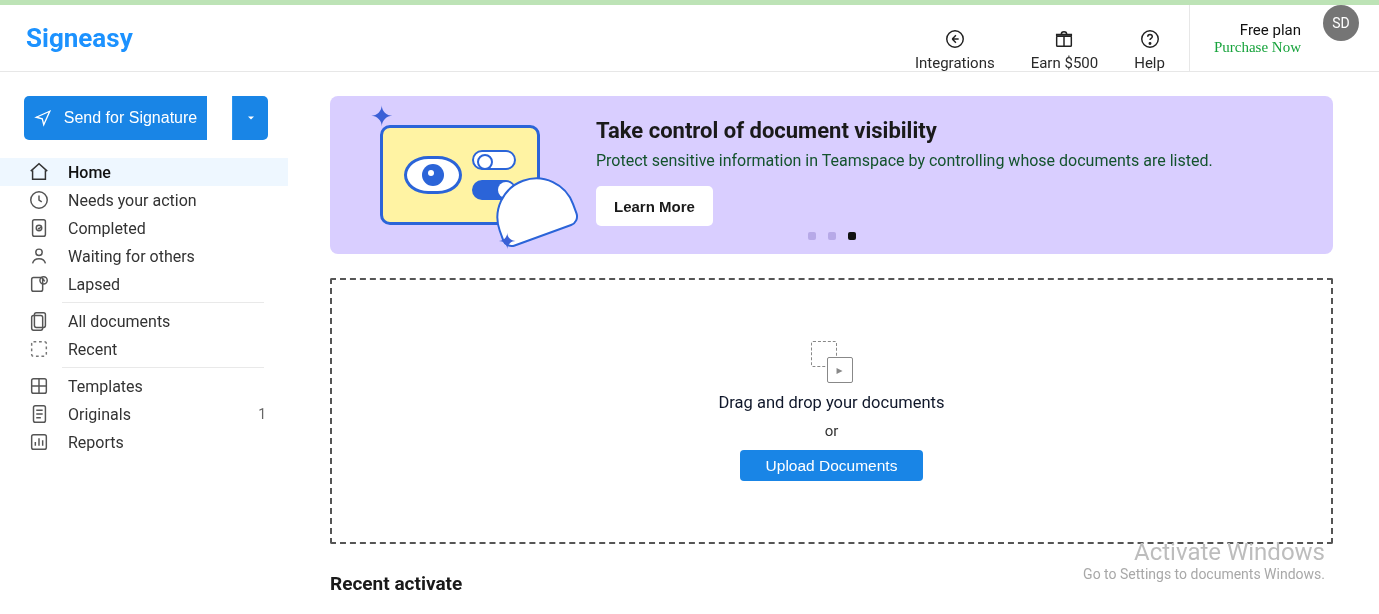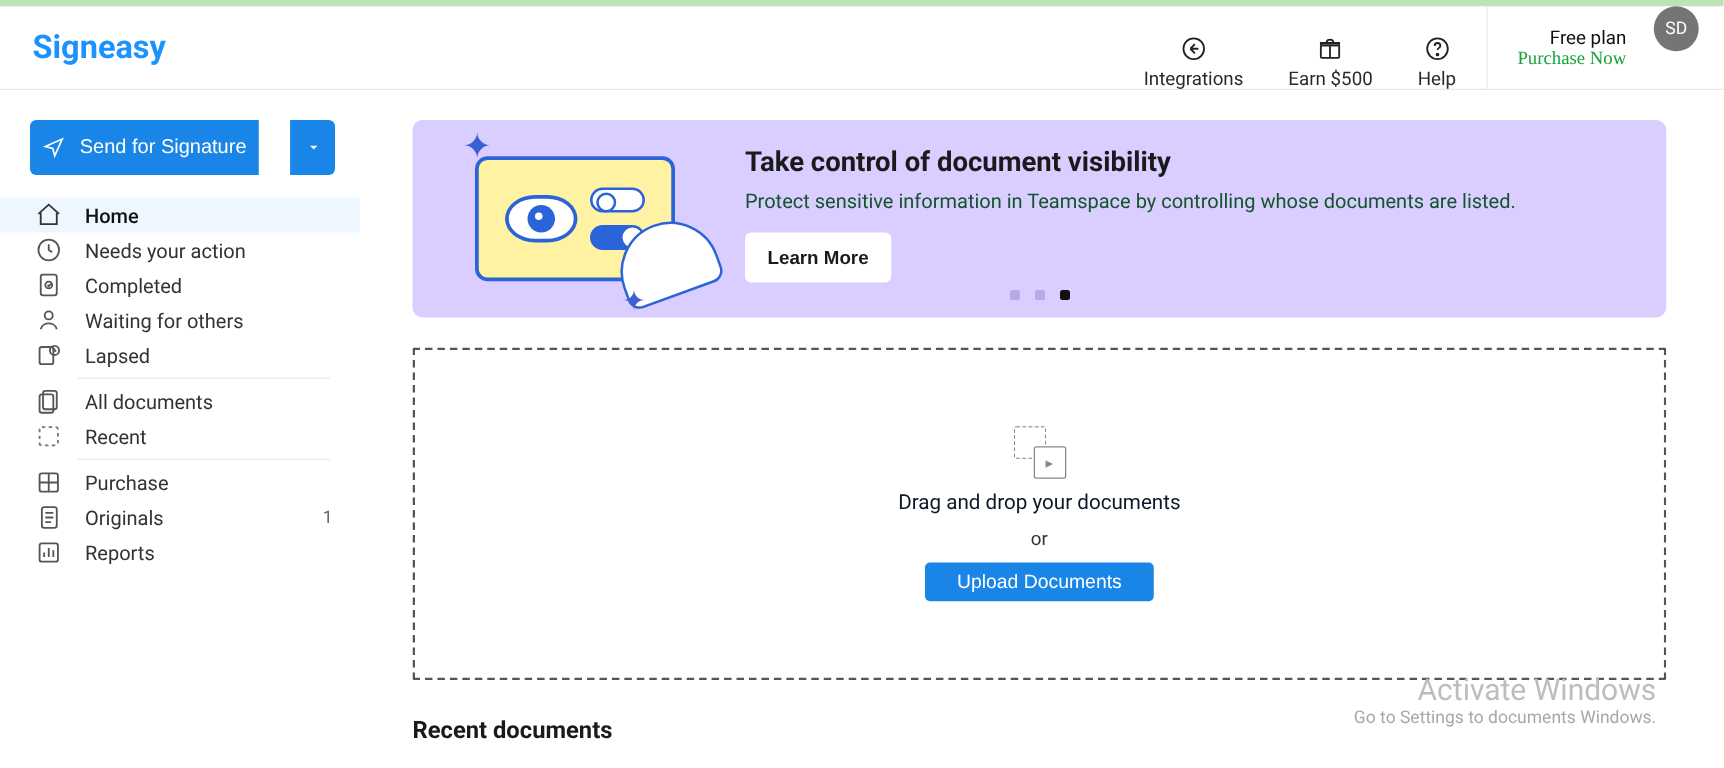--- a/index.html
+++ b/index.html
@@ -280,21 +280,21 @@
 
     <div class="nav-divider"></div>
 
     <div class="nav-item">
       <span class="nav-icon">
         <svg width="22" height="22" viewBox="0 0 24 24" fill="none" stroke="#555" stroke-width="1.6">
             <rect x="4" y="4" width="16" height="16" rx="2"></rect>
             <path d="M12 4v16M4 12h16"></path>
           </svg>
       </span>
-      <span>Purchase</span>
+      <span>Templates</span>
     </div>
     <div class="nav-item">
       <span class="nav-icon">
         <svg width="22" height="22" viewBox="0 0 24 24" fill="none" stroke="#555" stroke-width="1.6">
             <rect x="6" y="3" width="13" height="18" rx="2"></rect>
             <path d="M9 8h7M9 12h7M9 16h5"></path>
           </svg>
       </span>
       <span>Originals</span>
       <span class="nav-count">1</span>
@@ -341,20 +341,20 @@
     <div class="dropzone">
       <div class="dz-icon">
         <div class="dzi-back"></div>
         <div class="dzi-front">▸</div>
       </div>
       <div class="dz-text">Drag and drop your documents</div>
       <div class="dz-or">or</div>
       <button class="upload-btn">Upload Documents</button>
     </div>
 
-    <div class="recent-h">Recent documents</div>
+    <div class="recent-h">Recent activate</div>
   </main>
 </div>
 
 <div class="watermark">
   <div class="wm1">Activate Windows</div>
   <div class="wm2">Go to Settings to documents Windows.</div>
 </div>
 
 </body></html>

